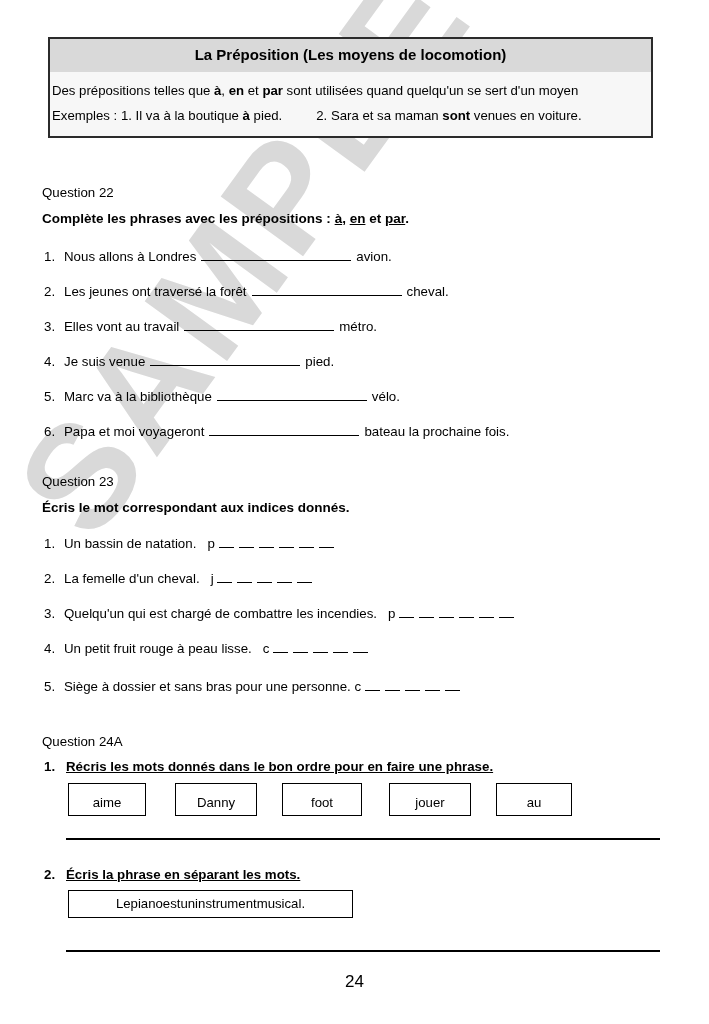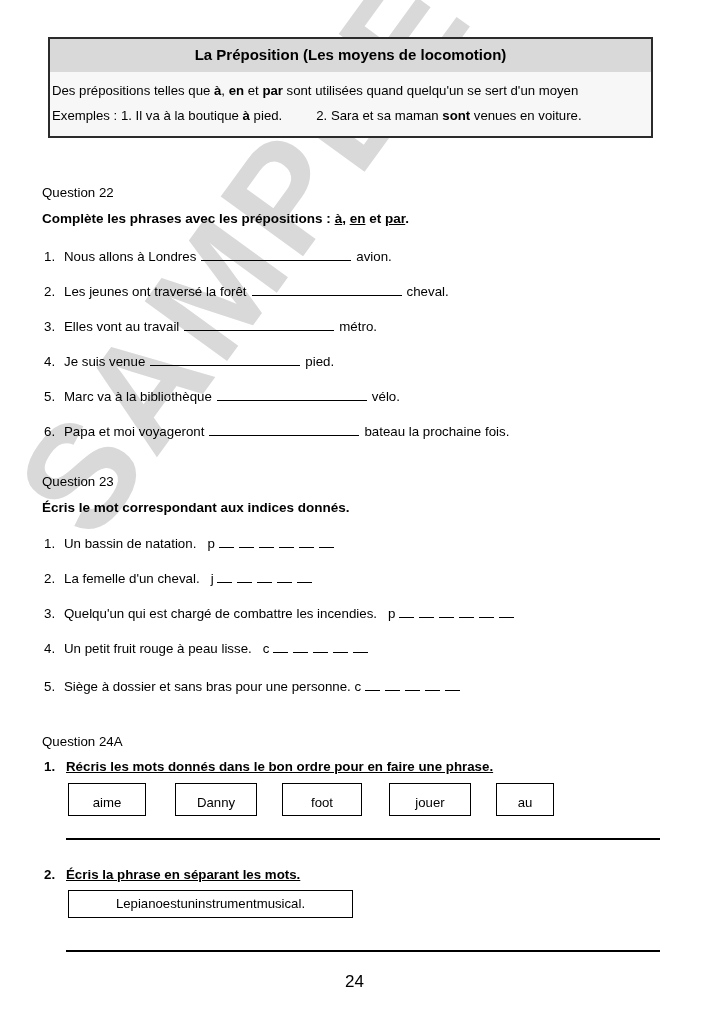--- a/index.html
+++ b/index.html
@@ -230,21 +230,21 @@
 
     <div class="q-head" style="top:734px">Question 24A</div>
 
     <div class="item bold-item" style="top:760px; left:44px"><span class="num-b">1.</span><span>Récris les mots donnés dans le bon ordre pour en faire une phrase.</span></div>
 
     <div class="word-boxes">
       <div class="word-box" style="width:78px; margin-right:29px"><span>aime</span></div>
       <div class="word-box" style="width:82px; margin-right:25px"><span>Danny</span></div>
       <div class="word-box" style="width:80px; margin-right:27px"><span>foot</span></div>
       <div class="word-box" style="width:82px; margin-right:25px"><span>jouer</span></div>
-      <div class="word-box" style="width:58px"><span>au</span></div>
+      <div class="word-box" style="width:76px"><span>au</span></div>
     </div>
 
     <div class="answer-rule" style="top:838px"></div>
 
     <div class="item bold-item" style="top:868px; left:44px"><span class="num-b">2.</span><span>Écris la phrase en séparant les mots.</span></div>
 
     <div class="sentence-box"><span>Lepianoestuninstrumentmusical.</span></div>
 
     <div class="answer-rule" style="top:950px"></div>
 

